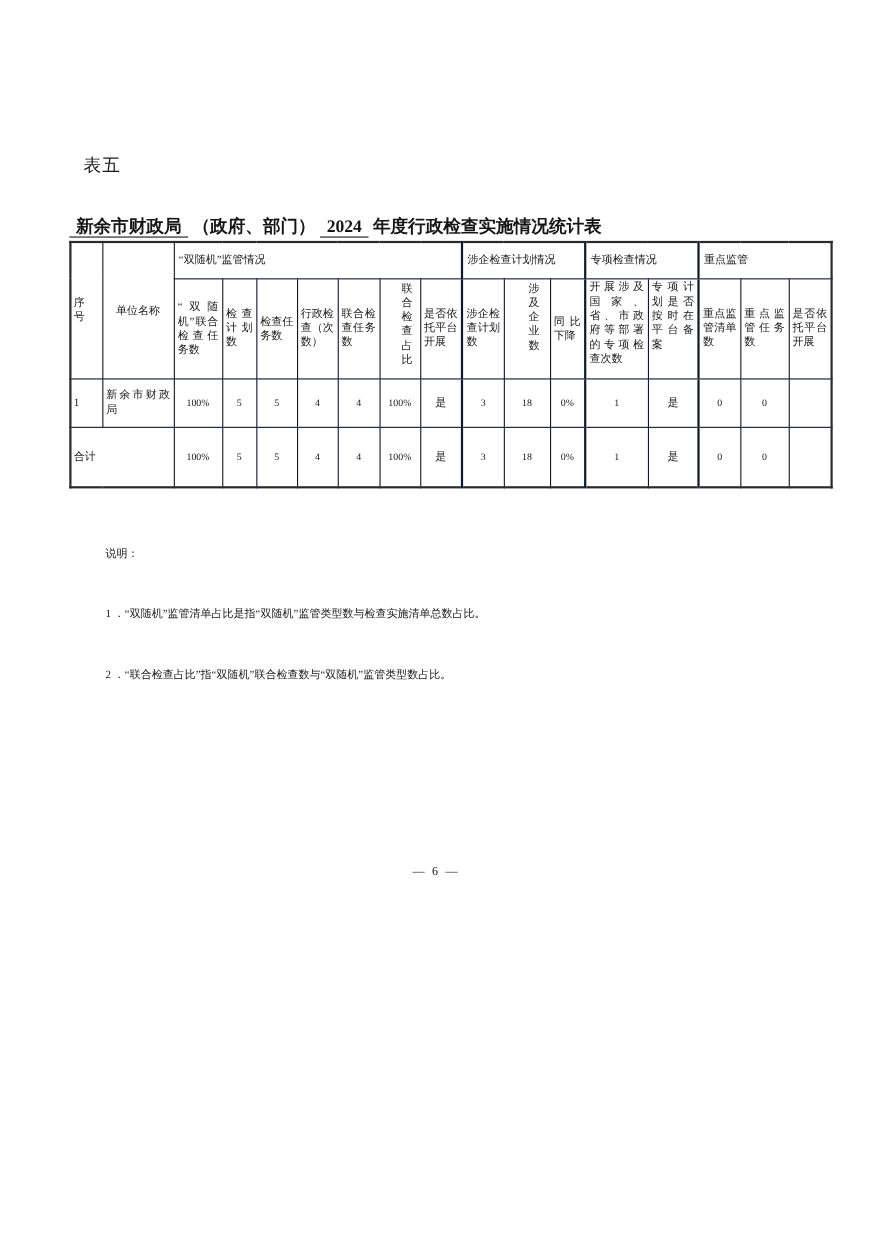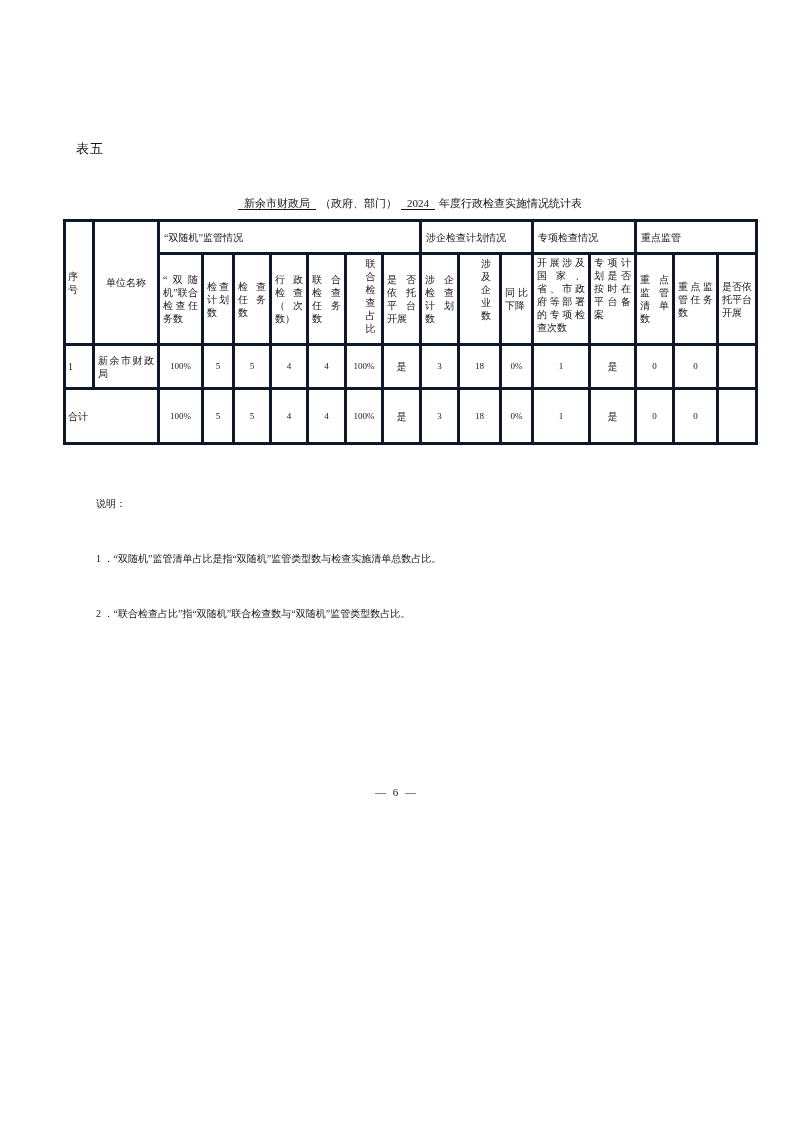--- a/index.html
+++ b/index.html
@@ -6,37 +6,37 @@
   body {
     width: 793px; height: 1122px;
     background: #ffffff;
     font-family: "Liberation Serif", serif;
     color: #161616;
     position: relative;
     overflow: hidden;
   }
   .sheet-label {
     position: absolute; left: 76px; top: 140px;
-    font-size: 13px; letter-spacing: 1px;
+    font-size: 16px; letter-spacing: 1px;
   }
   .doc-title {
     position: absolute; left: 63px; top: 196px; width: 694px;
-    text-align: center; font-size: 11px; font-weight: normal;
+    font-size: 16px; font-weight: bold;
     white-space: nowrap;
   }
   .doc-title .u { border-bottom: 1px solid #161616; padding: 0 6px; }
   .doc-title .gap { display: inline-block; width: 4px; }
 
   table.stats-table {
     position: absolute; left: 63px; top: 219px;
     border-collapse: collapse; table-layout: fixed;
     border: 2px solid #2a2a2a;
   }
   .stats-table td {
-    border: 3px solid #0f172a;
+    border: 1px solid #0f172a;
     font-size: 10px; line-height: 13px;
     padding: 1px 3px;
     vertical-align: middle;
     text-align: justify;
     word-break: break-all;
     overflow: hidden;
   }
   tr.hr1 { height: 33px; }
   tr.hr2 { height: 91px; }
   tr.dr1 { height: 44px; }

